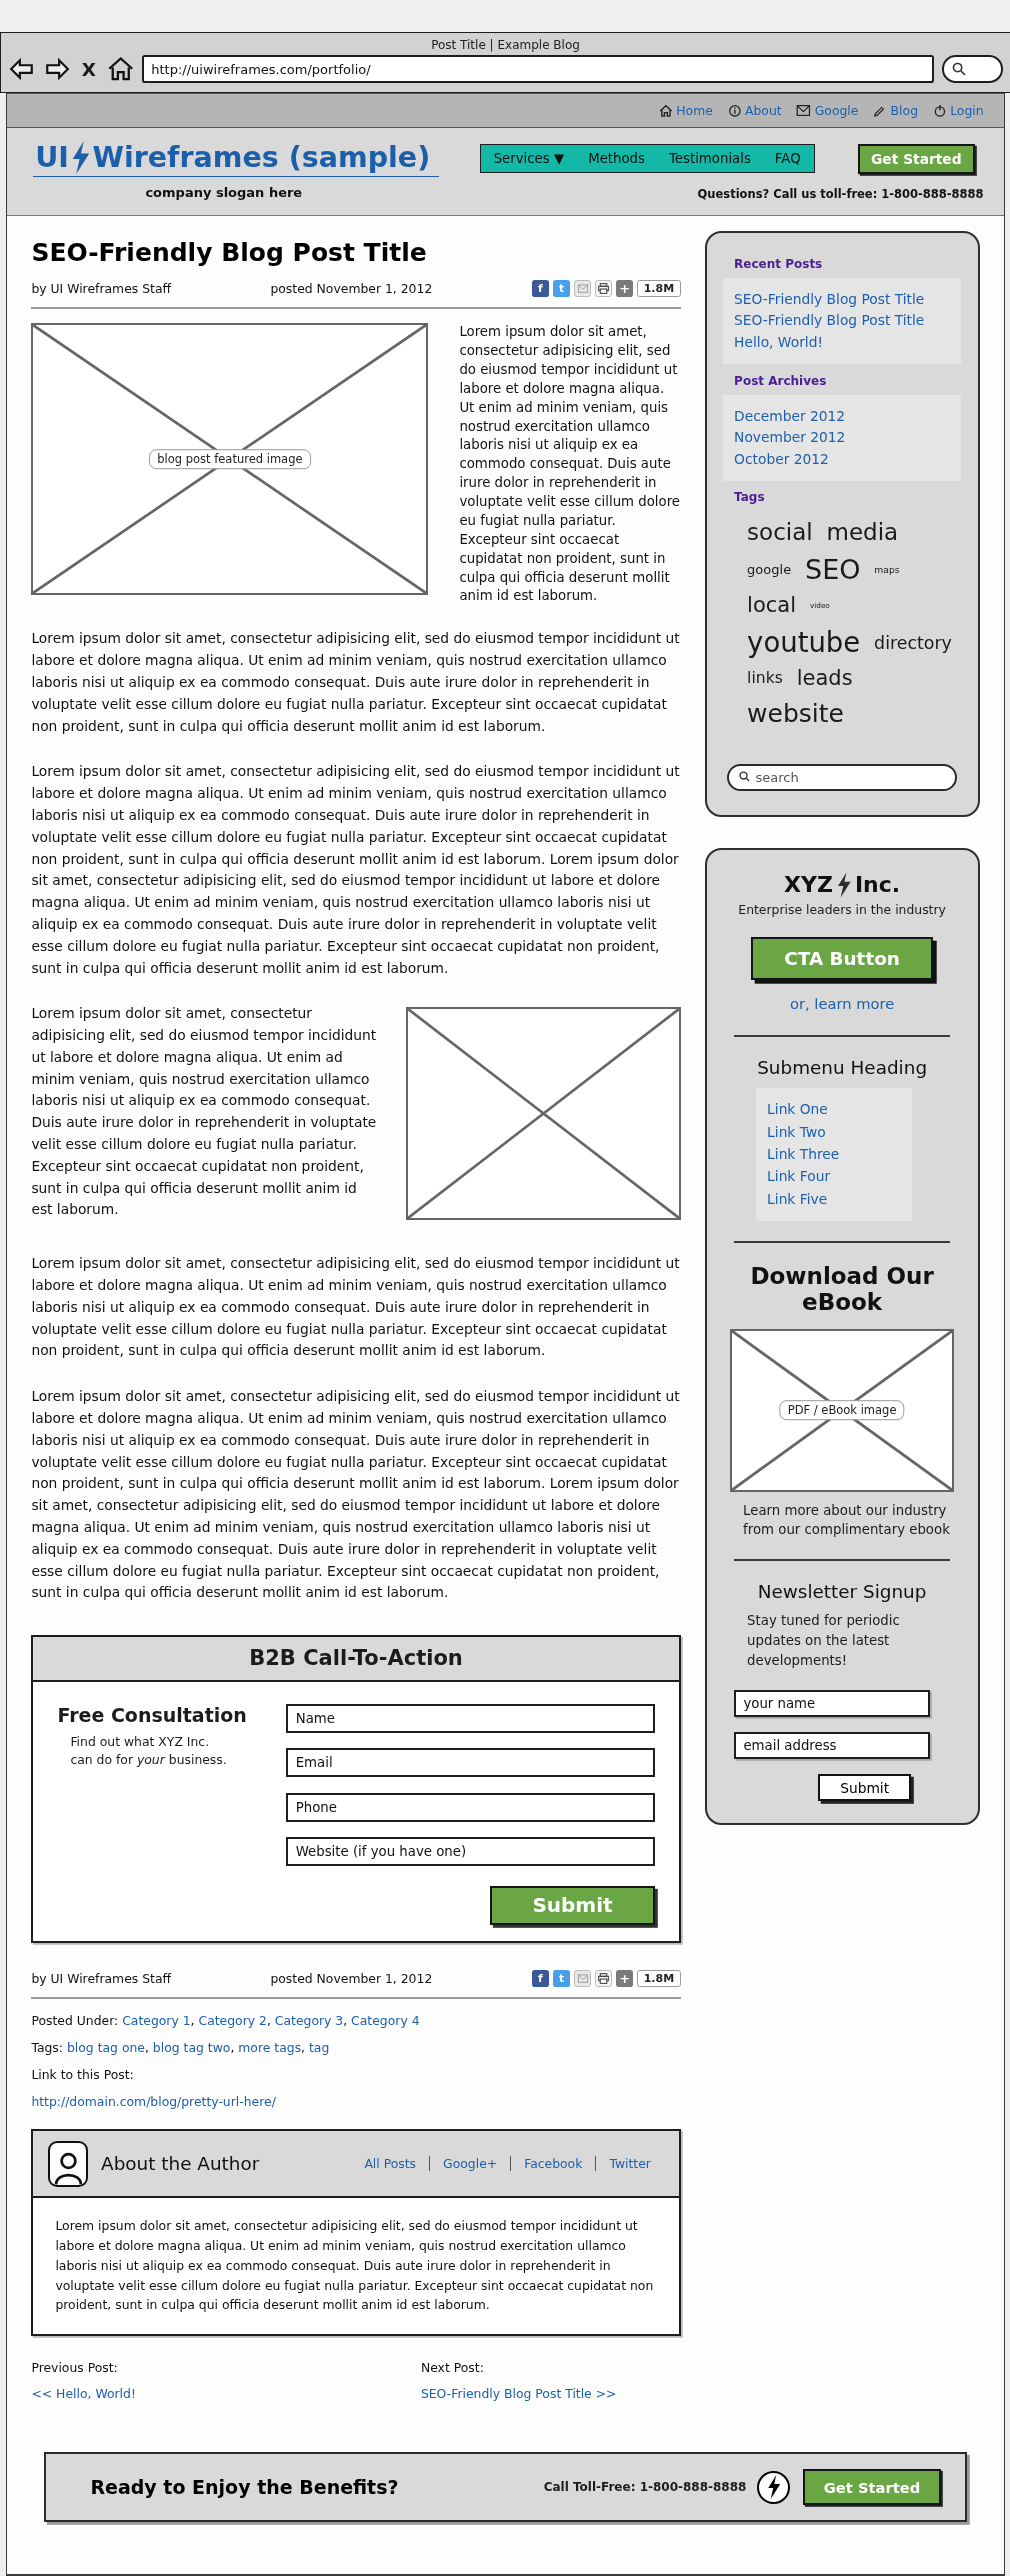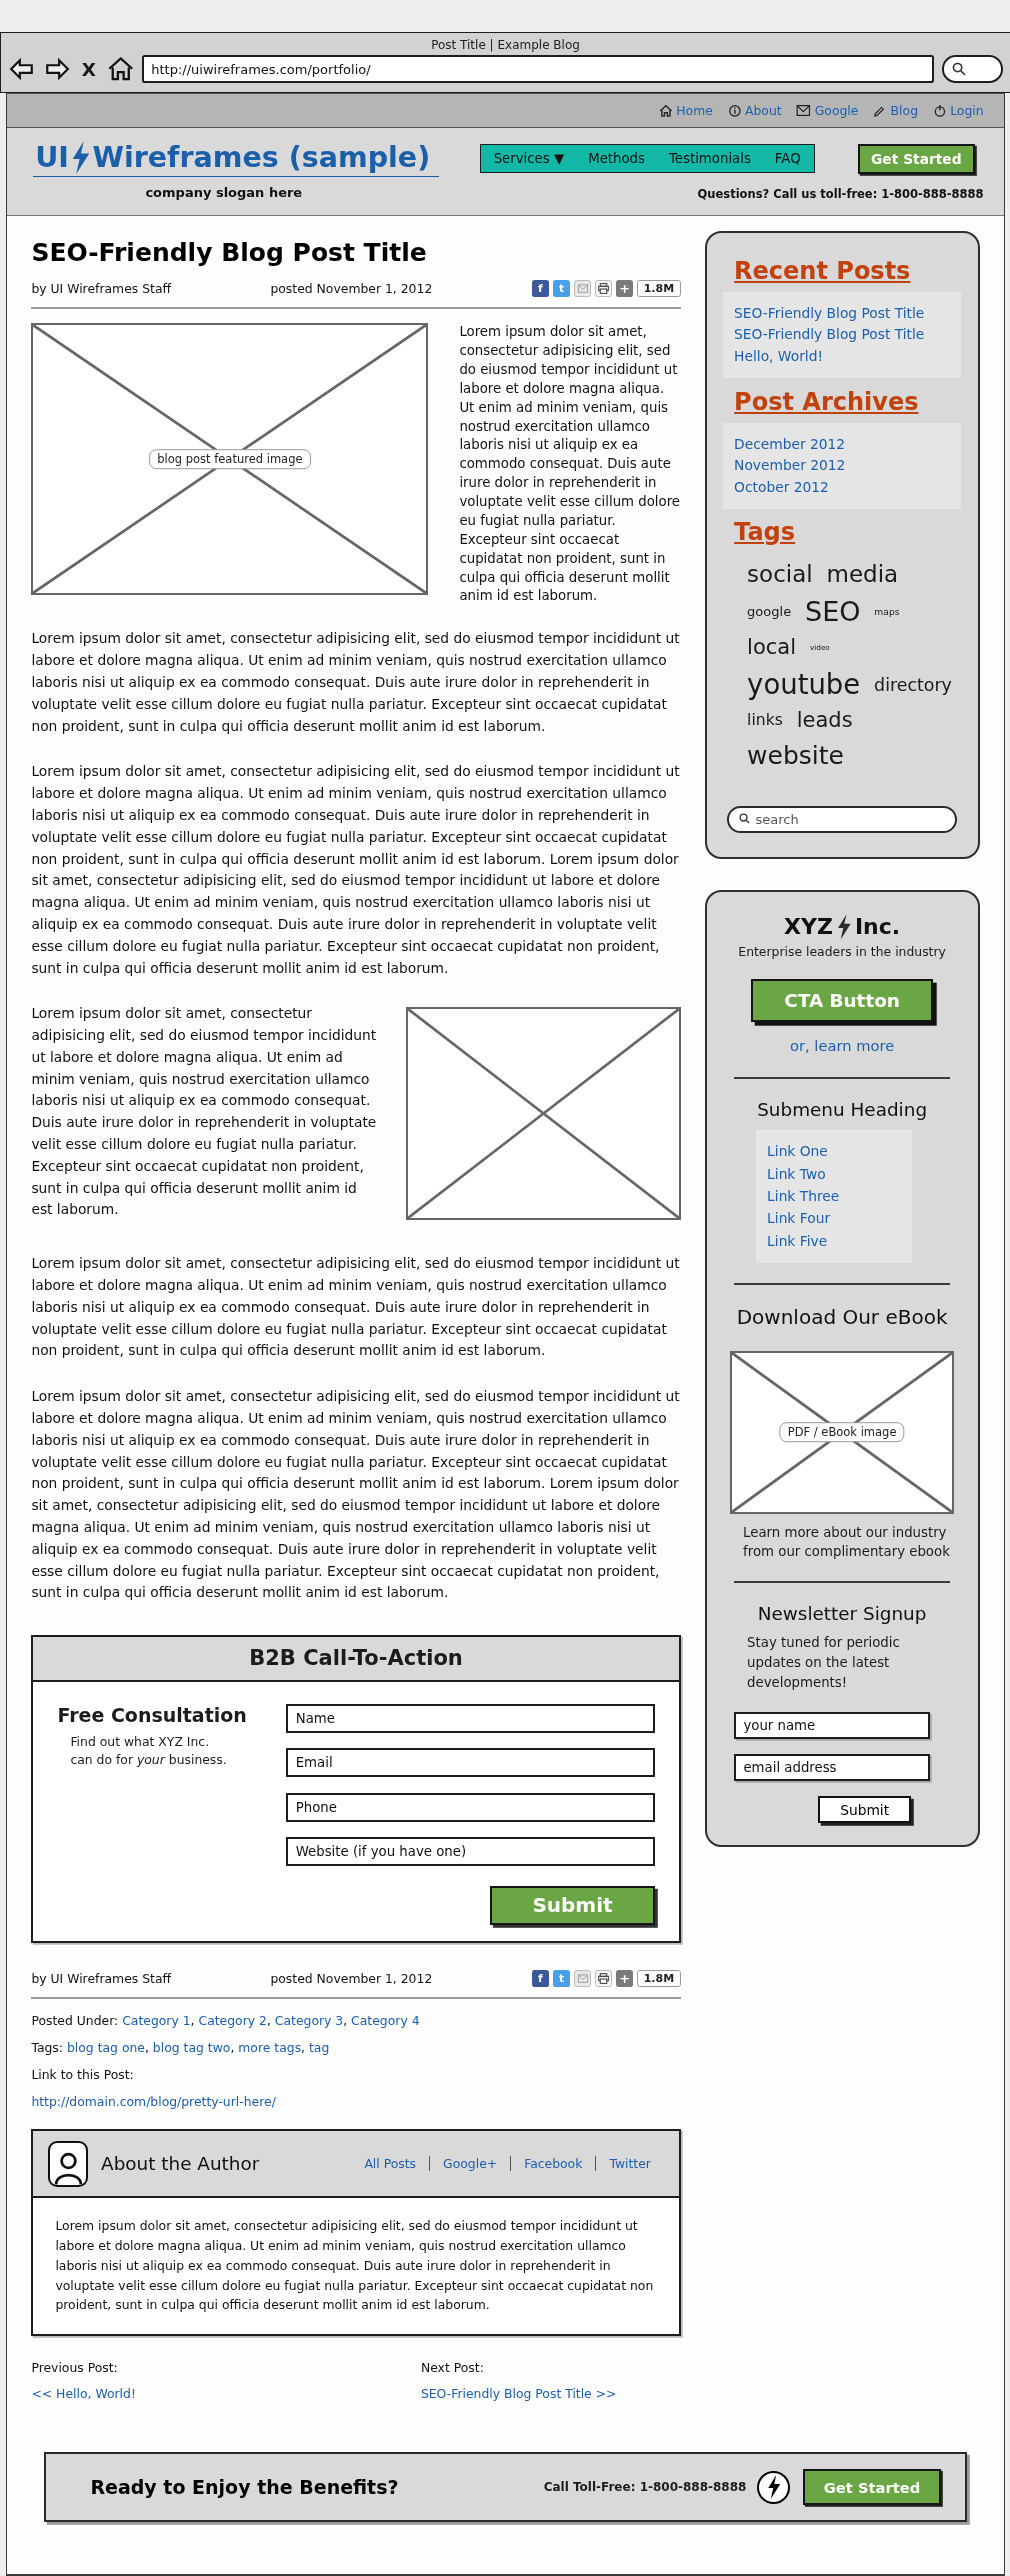--- a/index.html
+++ b/index.html
@@ -109,41 +109,41 @@
   
   .cta-band { margin:24px 13px 27.5px; background:#d9d9d9; border:2.3px solid #2a2a2a; box-shadow:2.8px 2.8px 0 #999;
               height:70px; display:flex; align-items:center; padding:0 24px; }
   .cta-band h2 { font-size:19px; color:#000; flex:1; padding-left:20px; }
   .cta-band .phone { font-weight:bold; font-size:12px; margin-right:11px; }
   .bolt-circle { width:33px; height:33px; border:2.8px solid #000; border-radius:50%; background:#fff;
                  display:flex; align-items:center; justify-content:center; margin-right:13px; }
 
   
   .sbox { border:2.3px solid #2e2e2e; border-radius:16.5px; background:#d9d9d9; padding:18.4px 16.5px; margin-bottom:31px; }
-  .sbox h2 { font-size:24px; color:#c2410c; margin:5.5px 0 7.3px 11px;text-decoration:underline; }
+  .sbox h2 { font-size:12px; color:#4c1d95; margin:5.5px 0 7.3px 11px; }
   .slinks { background:#e5e5e5; padding:7.3px 9.2px 9.2px 11px; margin-bottom:9.2px; }
   .slinks a { display:block; color:#1c5fad; font-size:13.8px; margin:5.5px 0; }
   .tagcloud { padding:3.7px 0 7.3px 24px; line-height:1.5; }
   .tagcloud span { margin-right:9.2px; color:#1a1a1a; vertical-align:middle; }
   .side-search { margin:24px 3.7px 5.5px; height:27.5px; border:2.3px solid #2a2a2a; border-radius:13.8px;
                  background:#fff; display:flex; align-items:center; padding:0 9.2px; gap:3.7px; }
   .side-search input { border:none; outline:none; flex:1; font-size:13px; font-family:inherit; background:transparent; }
   .side-search input::placeholder { color:#555; opacity:1; }
 
   .promo { text-align:center; }
   .promo-logo { font-size:22px; font-weight:bold; color:#111; display:flex; align-items:center;
                 justify-content:center; gap:3.7px; margin-top:3.7px; }
   .promo-tagline { font-size:12.4px; margin:3.7px 0 20px; }
   .promo-cta { font-size:18.4px; padding:9.2px 31px; box-shadow:3.7px 3.7px 0 #111; }
   .learn-more { display:inline-block; margin:14.7px 0 3.7px; font-size:14.7px; }
   .sdivider { border:none; border-top:2.3px solid #3a3a3a; margin:20px 11px; }
   .submenu-title { font-size:18.4px; color:#111; margin-bottom:9.2px; }
   .submenu { background:#e5e5e5; width:156px; margin:0 0 0 33px; text-align:left; padding:7.3px 11px; }
   .submenu a { display:block; color:#1c5fad; font-size:13.8px; margin:6.4px 0; }
-  .ebook-title { font-size:20px; color:#111; margin-bottom:22px; }
+  .ebook-title { font-size:23px; color:#111; margin-bottom:14px;font-weight:bold; }
   .ebook-img { width:224px; height:163px; margin:0 auto;text-align:center; }
   .ebook-cap { text-align:left; font-size:13.3px; line-height:1.45; margin:9.2px 5.5px 0 20px; }
   .nl-title { font-size:18.4px; color:#111; margin-bottom:9.2px; }
   .nl-desc { text-align:left; font-size:13.3px; line-height:1.5; margin:0 7.3px 18.4px 24px; }
   .nl-input { display:block; width:196px; margin:0 auto 14.7px 11px; height:27.5px; border:2.3px solid #1d1d1d;
               font-size:13.3px; padding:0 7.3px; font-family:inherit; box-shadow:1.8px 1.8px 0 #aaa; }
   .nl-input::placeholder { color:#111; opacity:1; }
   .nl-submit { display:block; margin:1.8px 50px 3.7px auto; background:#fff; border:2.3px solid #111;
                box-shadow:2.8px 2.8px 0 #222; font-size:13.8px; padding:3.7px 20px; font-family:inherit; }
 

